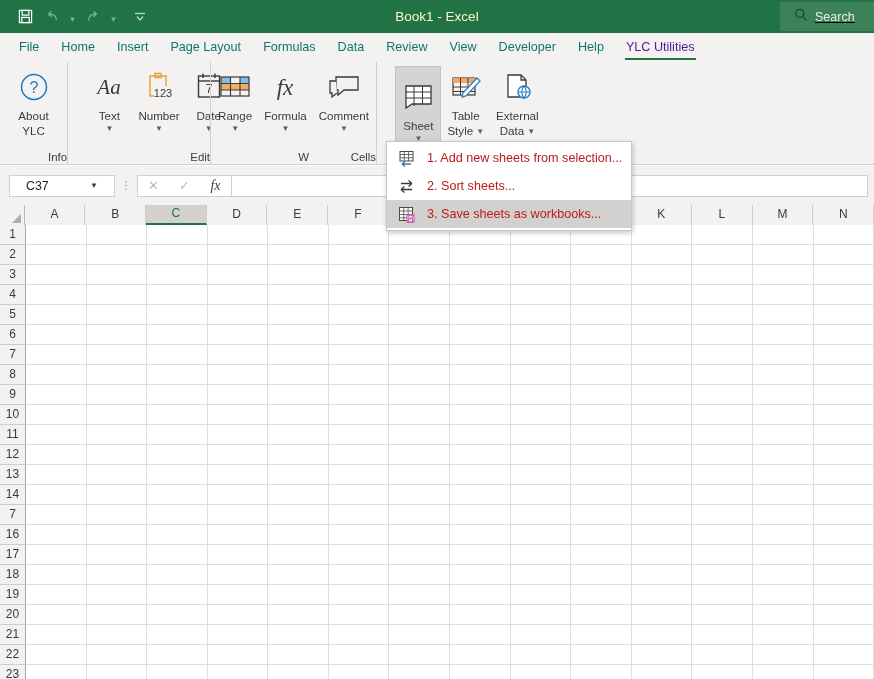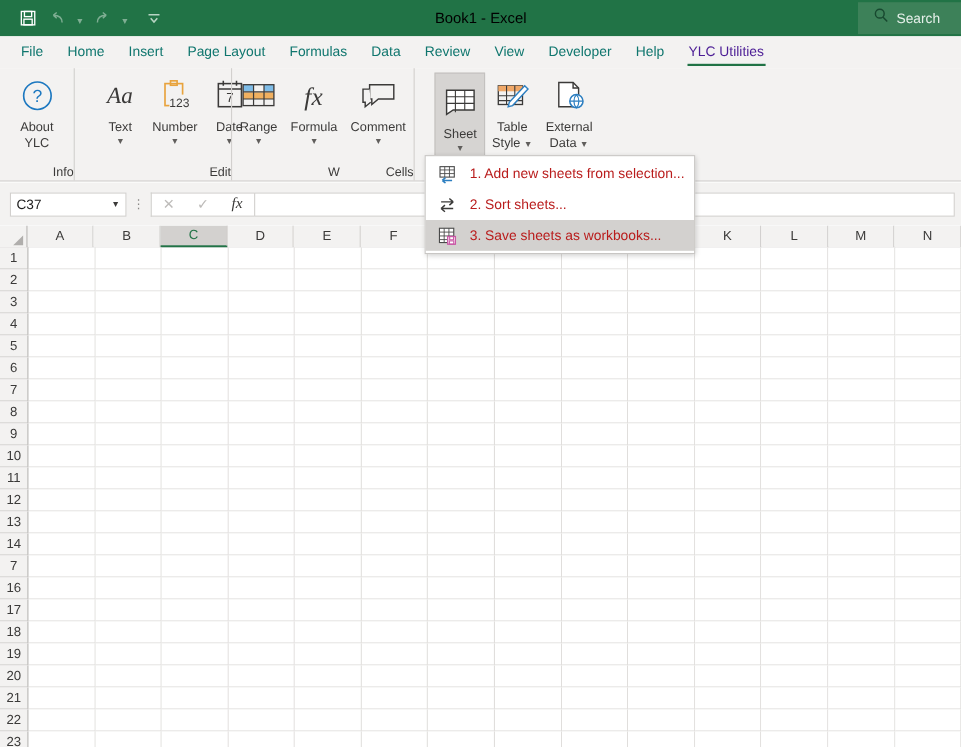--- a/index.html
+++ b/index.html
@@ -28,29 +28,30 @@
   .qat-chev {
     width: 13px; height: 24px;
     display: flex; align-items: flex-end; justify-content: center;
     padding-bottom: 5px;
     color: #7fae93; font-size: 8px;
   }
   .title-text {
     position: absolute; left: 0; right: 0; top: 0;
     height: 46px; line-height: 33px;
     text-align: center;
-    color: #000000; font-size: 13.5px;
+    color: #fef9c3; font-size: 13.5px;
     pointer-events: none;
   }
   .searchbox {
     position: absolute; right: 0; top: 2px;
     width: 94px; height: 29px;
     background: #3d8159;
     display: flex; align-items: center; gap: 7px;
     padding-left: 14px;
+    text-decoration: underline;
   }
   .searchbox .label { color: #e6f0ea; font-size: 12.5px; }
 
   
   .tabstrip {
     position: absolute; top: 33px; left: 0;
     width: 874px; height: 29px;
     background: #f3f2f1;
     display: flex; align-items: flex-end;
     padding-left: 8px;
@@ -134,21 +135,21 @@
     width: 874px; height: 39px;
     background: #f3f2f1;
     display: flex; align-items: center;
     padding: 0 4px;
   }
   .namebox {
     width: 106px; height: 22px;
     background: #ffffff; border: 1px solid #d2d0ce;
     margin-left: 5px;
     display: flex; align-items: center;
-    padding: 0 5px;
+    padding: 0 16px;
     font-size: 12.4px; color: #1d1d1d;
     position: relative;
   }
   .namebox .nb-val { flex: 1; }
   .namebox .nb-chev { font-size: 8px; color: #3b3a39; }
   .fb-grip { width: 22px; text-align: center; color: #8a8886; font-size: 11px; letter-spacing: 0; }
   .fb-icons {
     height: 22px; display: flex; align-items: center;
     background: #ffffff; border: 1px solid #d2d0ce; border-right: none;
   }
@@ -374,21 +375,21 @@
           </span>
           <span>Comment</span>
           <span class="rchev">▼</span>
         </div>
       </div>
       <div class="grouplabel">Cells</div>
     </div>
 
     <div class="rgroup" style="width:187px;">
       <div class="rbuttons">
-        <div class="rbtn pressed" style="height:80px;justify-content:center;">
+        <div class="rbtn pressed" style="height:80px;justify-content:flex-end;">
           <span class="ricon">
             <svg width="32" height="28" viewBox="0 0 32 28">
               <path d="M4 3 H29 V21 H10 L4 25 Z" fill="#ffffff" stroke="#3b3a39" stroke-width="1.3"></path>
               <path d="M4 9 H29 M4 15 H29 M12 3 V23 M20.5 3 V21" stroke="#3b3a39" stroke-width="1"></path>
             </svg>
           </span>
           <span>Sheet</span>
           <span class="rchev">▼</span>
         </div>
         <div class="rbtn">

